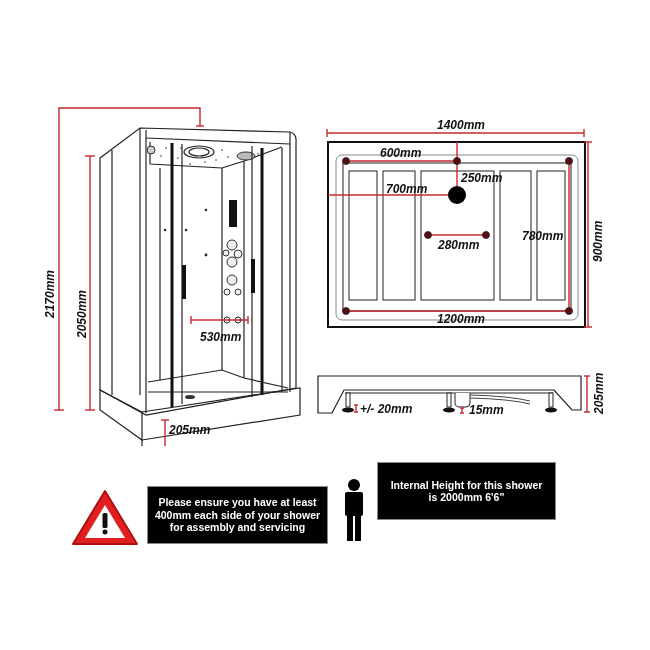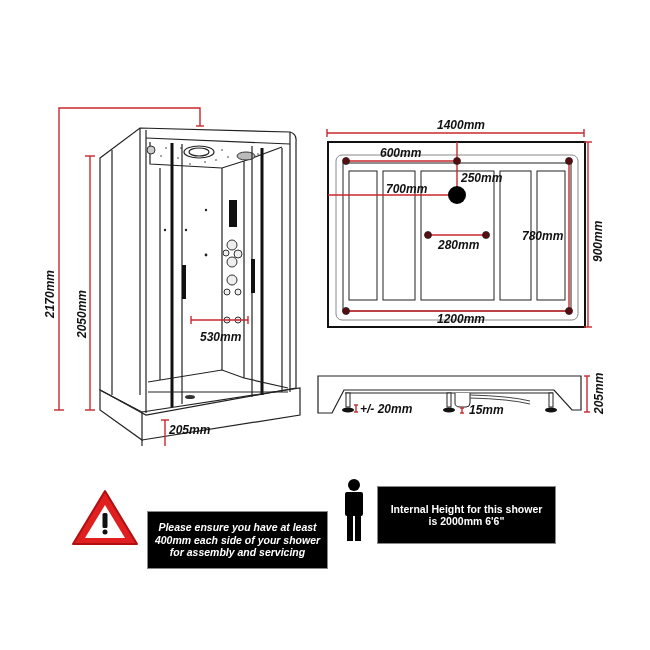--- a/index.html
+++ b/index.html
@@ -200,14 +200,14 @@
   </g>
 
   <g fill="#000">
     <circle cx="354" cy="485" r="6"></circle>
     <rect x="345" y="492" width="18" height="24" rx="2"></rect>
     <rect x="347" y="514" width="6" height="27"></rect>
     <rect x="355" y="514" width="6" height="27"></rect>
   </g>
 </svg>
 
-<div class="note" style="left:147px;top:511px;width:181px;height:58px;font-style:italic;">Please ensure you have at least 400mm each side of your shower for assembly and servicing</div>
-<div class="note" style="left:377px;top:486px;width:179px;height:58px;padding:0 10px;">Internal Height for this shower is 2000mm 6'6"</div>
+<div class="note" style="left:147px;top:486px;width:181px;height:58px;">Please ensure you have at least 400mm each side of your shower for assembly and servicing</div>
+<div class="note" style="left:377px;top:462px;width:179px;height:58px;padding:0 10px;">Internal Height for this shower is 2000mm 6'6"</div>
 
 </body></html>

